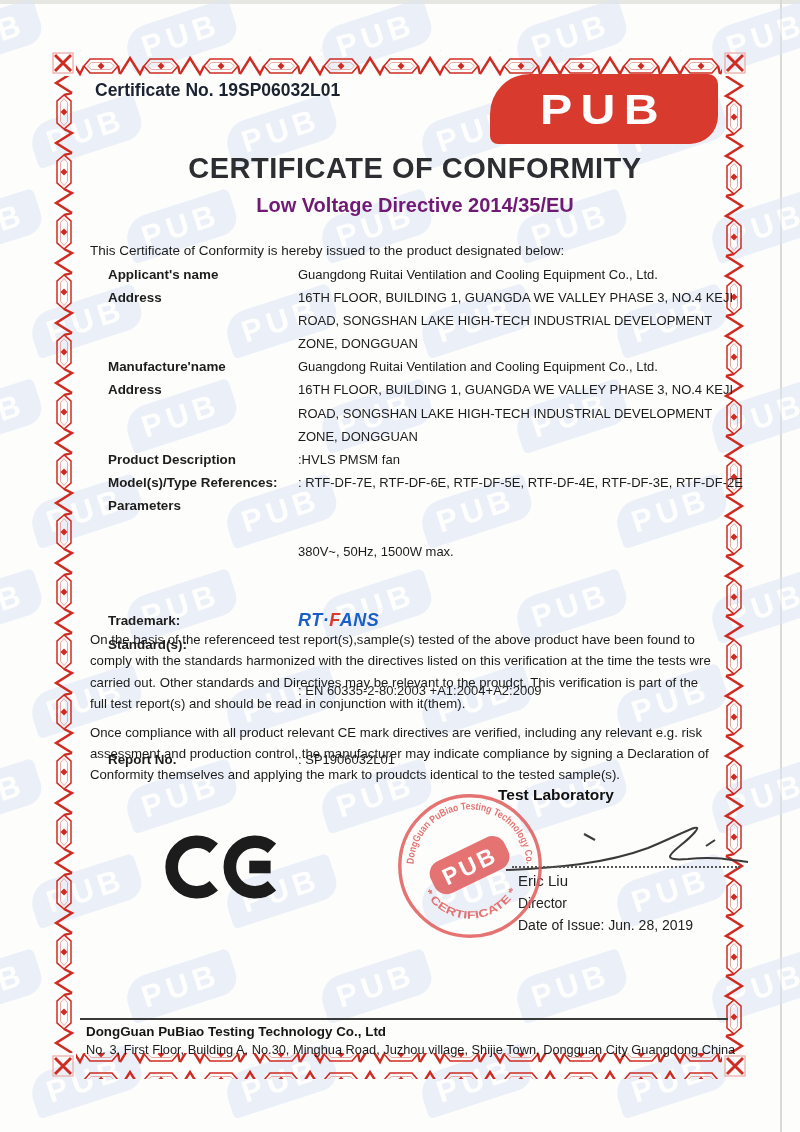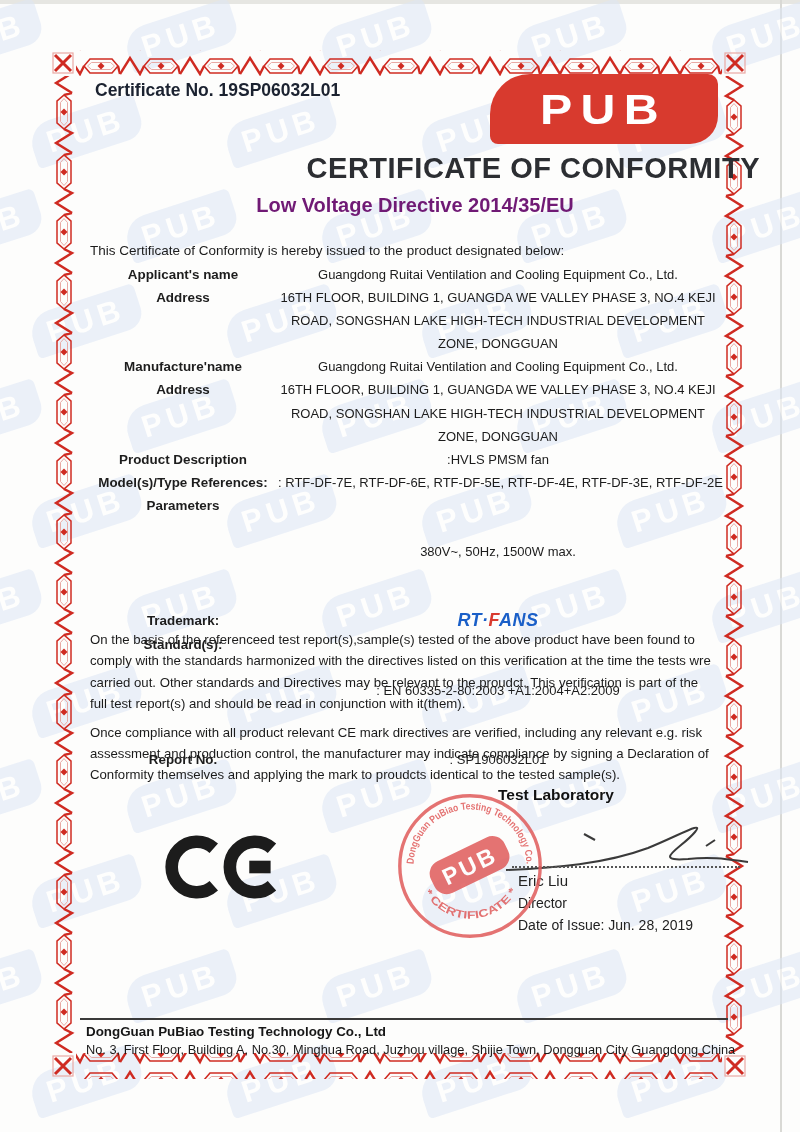--- a/index.html
+++ b/index.html
@@ -21,27 +21,27 @@
   .content{position:absolute;inset:0;z-index:2;}
 
   .cert-no{position:absolute;left:95px;top:80px;font-size:17.5px;font-weight:bold;color:#1b2230;}
 
   .pub-logo{position:absolute;left:490px;top:74px;width:228px;height:70px;
             background:var(--logo-red);border-radius:40px 10px 28px 8px;
             display:flex;align-items:center;justify-content:center;}
   .pub-logo span{color:#fff;font-size:46px;font-weight:bold;letter-spacing:8px;
                  transform:scale(1.05,.92);}
 
-  .title{position:absolute;left:70px;right:40px;top:152px;text-align:right;
+  .title{position:absolute;left:70px;right:40px;top:152px;text-align:center;
          font-size:29px;font-weight:bold;color:#2c2e32;letter-spacing:.5px;}
   .subtitle{position:absolute;left:70px;right:40px;top:194px;text-align:center;
             font-size:20px;font-weight:bold;color:#701a75;}
   .intro{position:absolute;left:90px;top:243px;font-size:13.5px;color:#1c1c1c;}
 
-  .fields{position:absolute;left:88px;top:263px;width:630px;text-align:center;}
+  .fields{position:absolute;left:108px;top:263px;width:630px;}
   .frow{display:flex;line-height:23.1px;font-size:13px;}
   .frow .lbl{width:190px;flex:none;font-weight:bold;font-size:13.4px;color:#1d1d1d;}
   .frow .val{flex:1;white-space:pre;color:#1c1c1c;}
   .indent2{}
   .tm{font-style:italic;font-weight:bold;font-size:18px;letter-spacing:.5px;line-height:22px;}
   .tm .tm-rt{color:var(--trademark-blue);}
   .tm .tm-f{color:var(--trademark-red);}
   .tm .tm-ans{color:var(--trademark-blue);}
 
   .paras{position:absolute;left:90px;top:629px;width:628px;font-size:13.2px;

